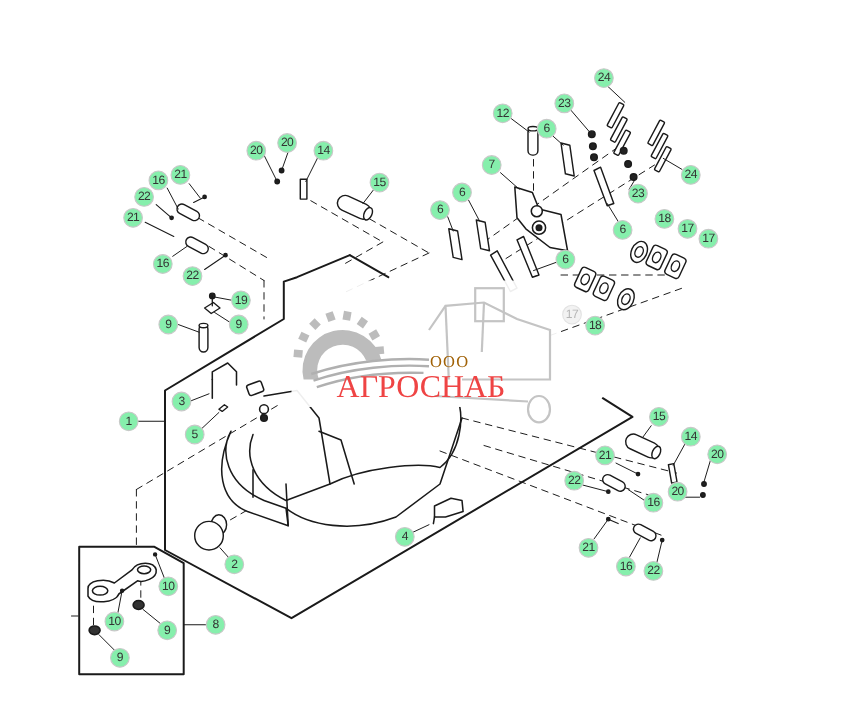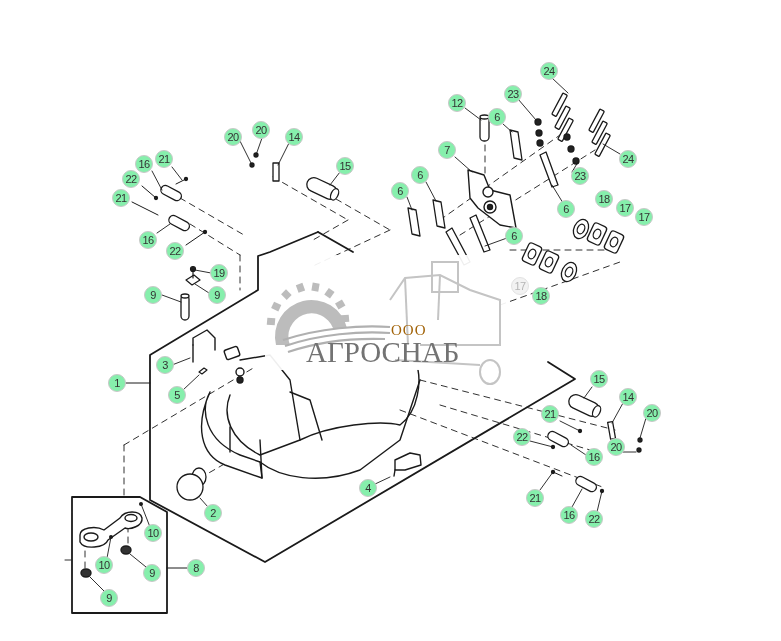--- a/index.html
+++ b/index.html
@@ -2,21 +2,21 @@
 <html><head>
 <meta charset="utf-8">
 <style>
   html, body { margin: 0; padding: 0; background: #ffffff; }
   body { width: 781px; height: 641px; position: relative; overflow: hidden; font-family: "Liberation Sans", sans-serif; }
   #diagram { position: absolute; left: 0; top: 0; width: 781px; height: 641px; }
   .callout { position: absolute; width: 16px; height: 16px; border-radius: 50%; background: #86efac; border: 1px solid #c8c8c8; color: #333; font-size: 11px; line-height: 16px; text-align: center; letter-spacing: -0.5px; transform: translate(-9px, -9px); }
   .callout.faded { color: #b5b5b5; background: #f2f2f2; border-color: #e2e2e2; }
   .watermark-panel { position: absolute; left: 265px; top: 255px; width: 242px; height: 115px; background: rgba(255,255,255,0.93); }
   .wm-ooo { position: absolute; left: 391px; top: 322px; font-family: "Liberation Serif", serif; font-size: 15px; color: #a16207; letter-spacing: 1px; }
-  .wm-name { position: absolute; left: 306px; top: 336px; font-family: "Liberation Serif", serif; font-size: 29px; color: #737373; letter-spacing: 0px; }
+  .wm-name { position: absolute; left: 306px; top: 336px; font-family: "Liberation Serif", serif; font-size: 29px; color: #ef4444; letter-spacing: 0px; }
 </style>
 </head>
 <body>
 
 <svg id="diagram" viewBox="0 0 781 641" xmlns="http://www.w3.org/2000/svg">
   <g fill="none" stroke="#1a1a1a" stroke-linecap="round" stroke-linejoin="round">
 
     <g stroke-width="1.8">
       <polyline points="318,232 353,252"></polyline>
       <polyline points="318,232 270,252 258,256 258,290 150,355 150,500 265,562 575,379 548,362"></polyline>

